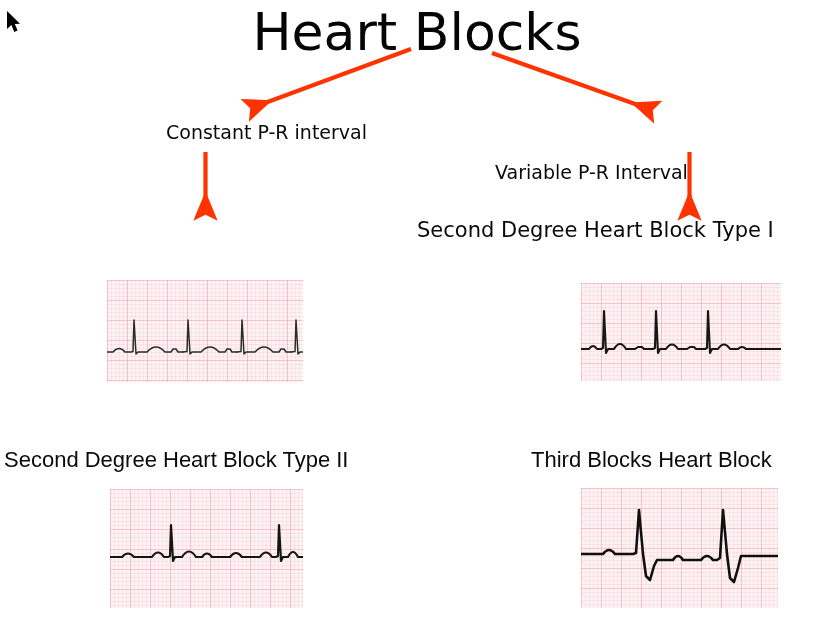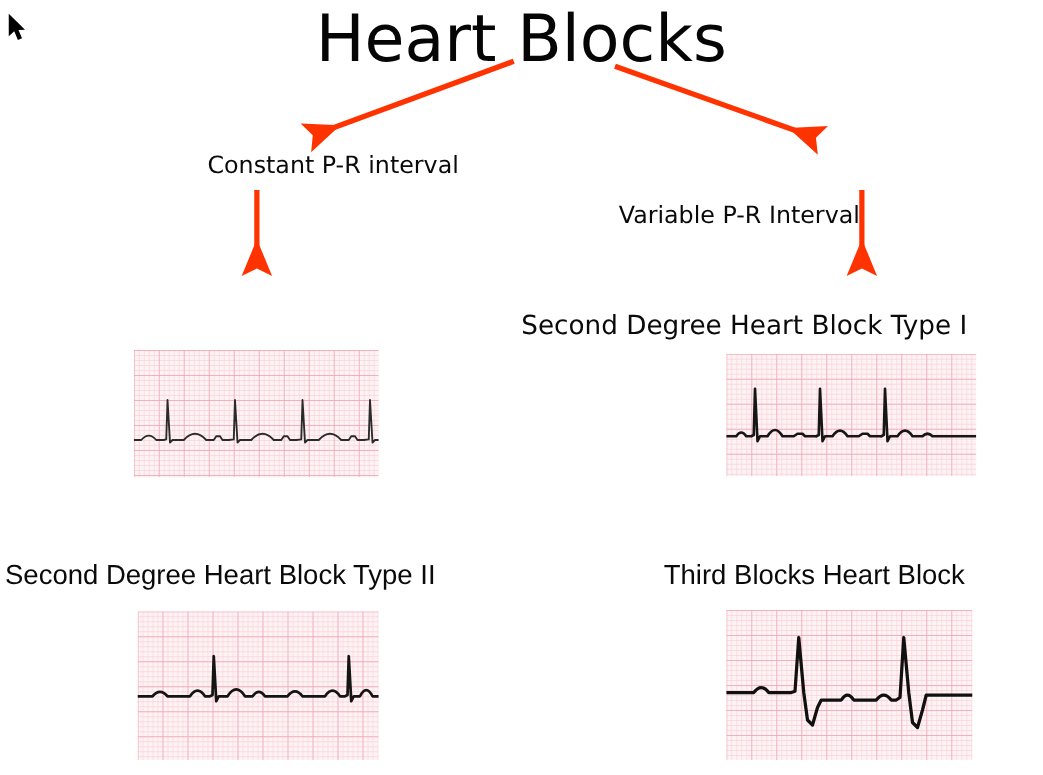--- a/index.html
+++ b/index.html
@@ -44,21 +44,21 @@
     position:absolute;
     font-size:21px;
     font-weight:400;
     color:#0a0a0a;
     white-space:nowrap;
     line-height:28px;
   }
   .block-title.thin{font-family:"DejaVu Sans", sans-serif;}
   .block-title.arial{font-family:"Liberation Sans", sans-serif;font-size:22px;}
   #title-first{left:43px;top:232px;}
-  #title-sec1{left:417px;top:216px;margin-top:30px;}
+  #title-sec1{left:417px;top:216px;}
   #title-sec2{left:4px;top:446px;}
   #title-third{left:531px;top:446px;}
 
   
   .arrow-svg{position:absolute;overflow:visible;}
 
   
   .ecg{
     position:absolute;
     background:#fdf2f4;

